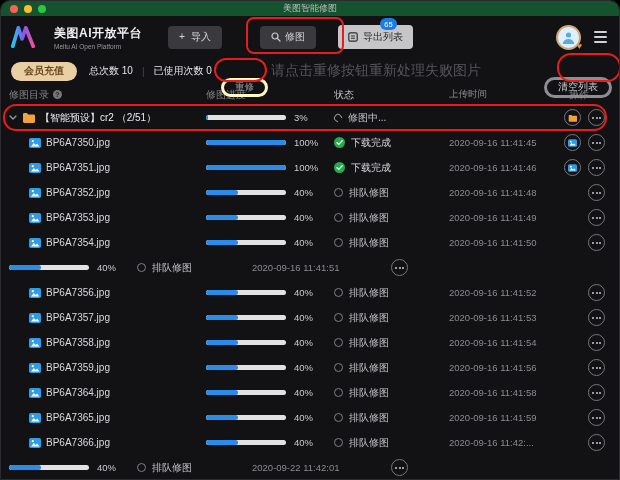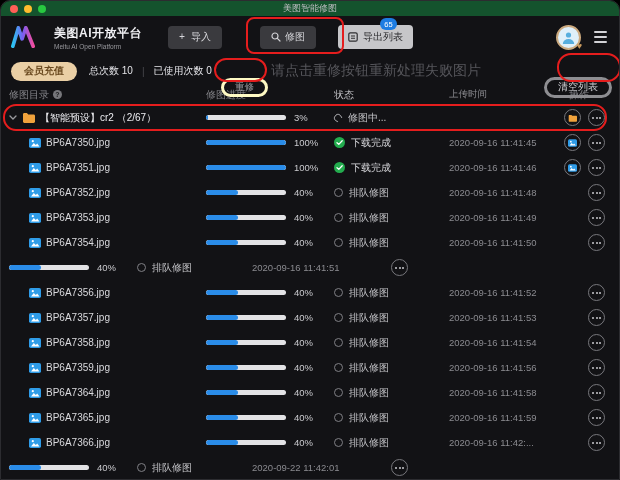--- a/index.html
+++ b/index.html
@@ -186,21 +186,21 @@
   <div class="tbody" id="tbody">
       <div class="row kind-folder state-working">
     <div class="c-name">
       <svg class="chevron" width="8" height="5" viewBox="0 0 8 5">
         <path d="M1 1 L4 4 L7 1" fill="none" stroke="#9a9a9e" stroke-width="1.3" stroke-linecap="round"></path>
       </svg>
       <svg class="icon-folder" width="13" height="11" viewBox="0 0 13 11">
         <path d="M1 2.4 C1 1.6 1.6 1 2.4 1 H4.9 L6.2 2.4 H11.6 C12.4 2.4 13 3 13 3.8 V9.6 C13 10.4 12.4 11 11.6 11 H2.4 C1.6 11 1 10.4 1 9.6 Z" fill="#f0a23c"></path>
       </svg>
 
-      <span class="name-text">【智能预设】cr2 （2/67）</span>
+      <span class="name-text">【智能预设】cr2 （2/51）</span>
     </div>
     <div class="c-prog">
       <div class="bar">
             <div class="fill" style="width: 3%;"></div>
           </div>
       <span class="pct">3%</span>
     </div>
     <div class="c-status">
 
       <span class="st-icon st-working"></span>

